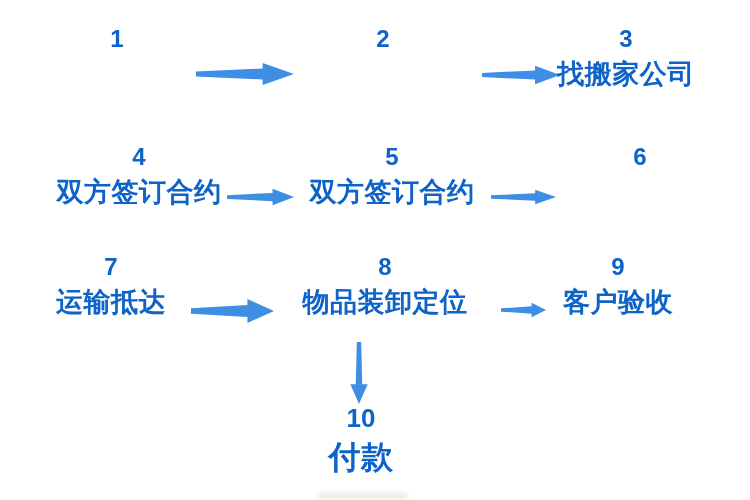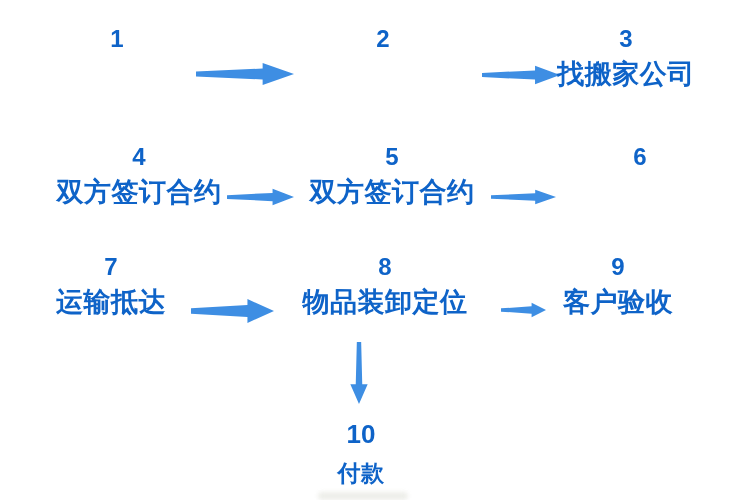--- a/index.html
+++ b/index.html
@@ -35,21 +35,21 @@
     line-height: 32px;
     letter-spacing: 0.5px;
     white-space: nowrap;
   }
   .step-final .num {
     font-size: 26px;
     line-height: 30px;
     margin-bottom: 6px;
   }
   .step-final .label {
-    font-size: 23px;
+    font-size: 32px;
     line-height: 36px;
   }
   .arrow {
     position: absolute;
   }
   .arrow svg {
     display: block;
     width: 100%;
     height: 100%;
   }
@@ -150,20 +150,20 @@
     <div class="num">9</div>
     <div class="label">客户验收</div>
   </div>
 
   <div class="arrow" style="left:346px; top:342px; width:26px; height:62px;">
     <svg viewBox="0 0 24 100" preserveAspectRatio="none" aria-hidden="true">
       <polygon points="10,0 14,0 15,68 20,68 12,100 4,68 9,68"></polygon>
     </svg>
   </div>
 
-  <div class="step step-final" style="left:299px; top:419px; width:124px;">
+  <div class="step step-final" style="left:299px; top:403px; width:124px;">
     <div class="num">10</div>
     <div class="label">付款</div>
   </div>
 
   <div class="cutoff-artifact"></div>
 
 </div>
 
 </body></html>

